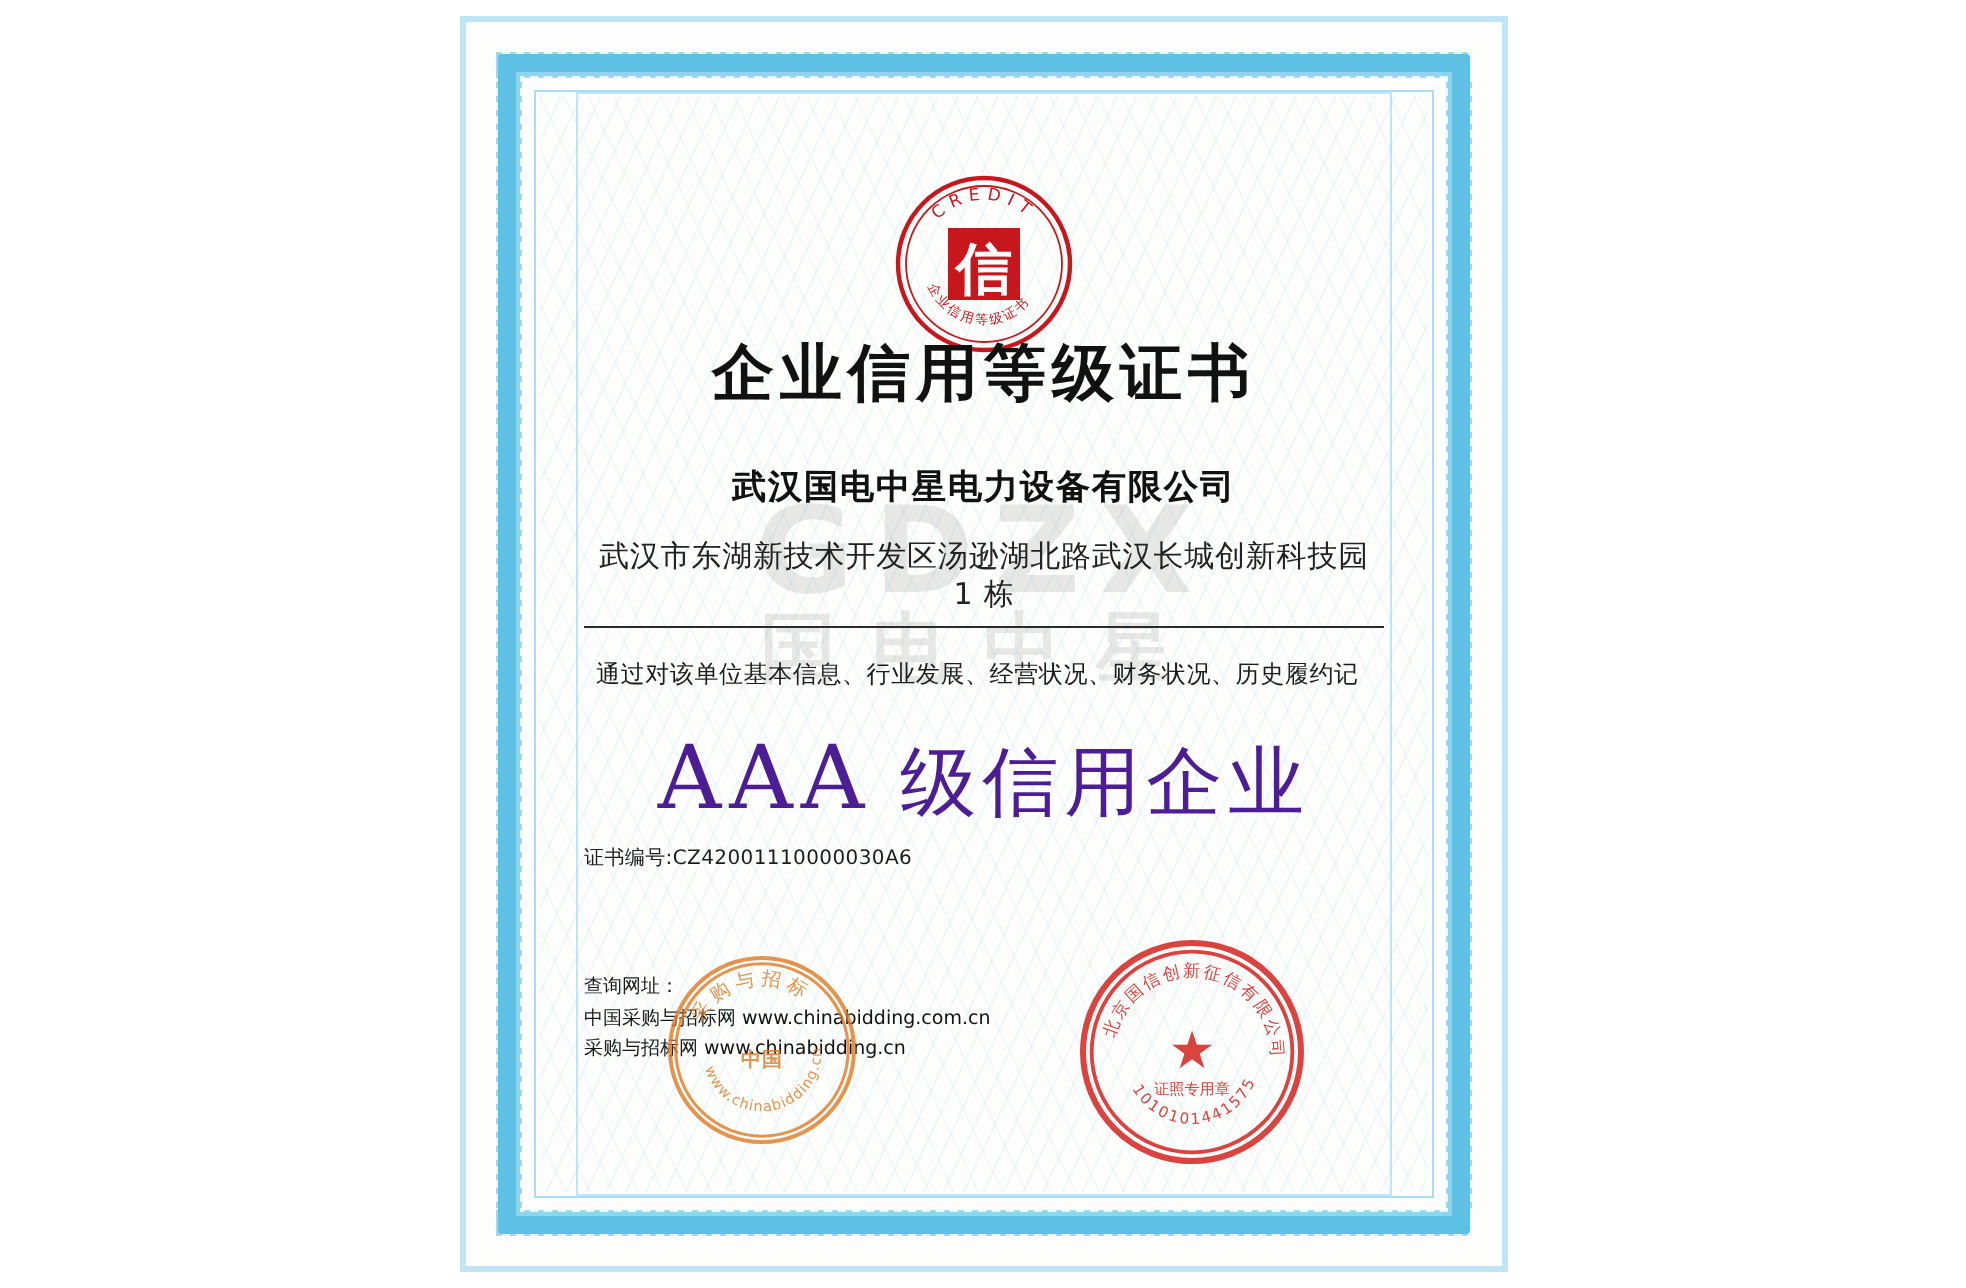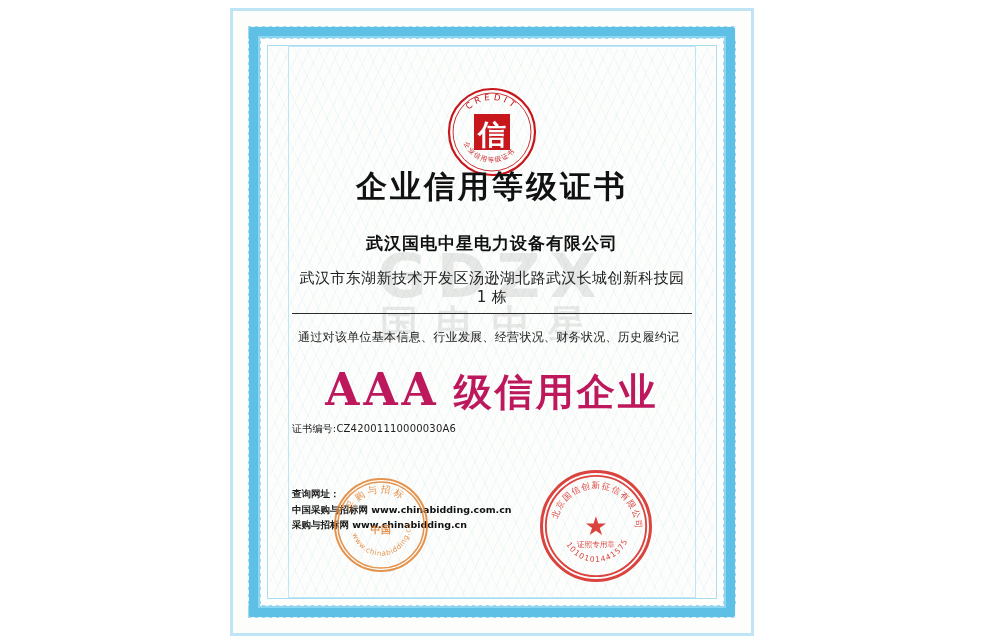--- a/index.html
+++ b/index.html
@@ -167,22 +167,22 @@
   .statement {
     font-size: 12px;
     line-height: 1.85;
     color: #1c1c1c;
     text-align: left;
     padding: 0 6px;
     letter-spacing: .3px;
   }
   .grade {
     margin-top: 16px;
-    color: #be185d;
-    font-weight: 700;
+    color: #4c1d95;
+    font-weight: 400;
     white-space: nowrap;
   }
   .grade .grade-letters {
     font-size: 44px;
     letter-spacing: 4px;
     font-family: "DejaVu Serif", "Liberation Serif", serif;
   }
   .grade .grade-text {
     font-size: 38px;
     letter-spacing: 3px;
@@ -204,21 +204,20 @@
 
   
   .footer {
     position: absolute;
     left: 62px;
     top: 478px;
     font-size: 9.5px;
     line-height: 1.65;
     color: #1a1a1a;
     text-align: left;
-    font-weight: bold;
   }
   .footer .f-url { color: #111; }
 
   
   .seal {
     position: absolute;
     border-radius: 50%;
     box-sizing: border-box;
   }
   .seal-red {

